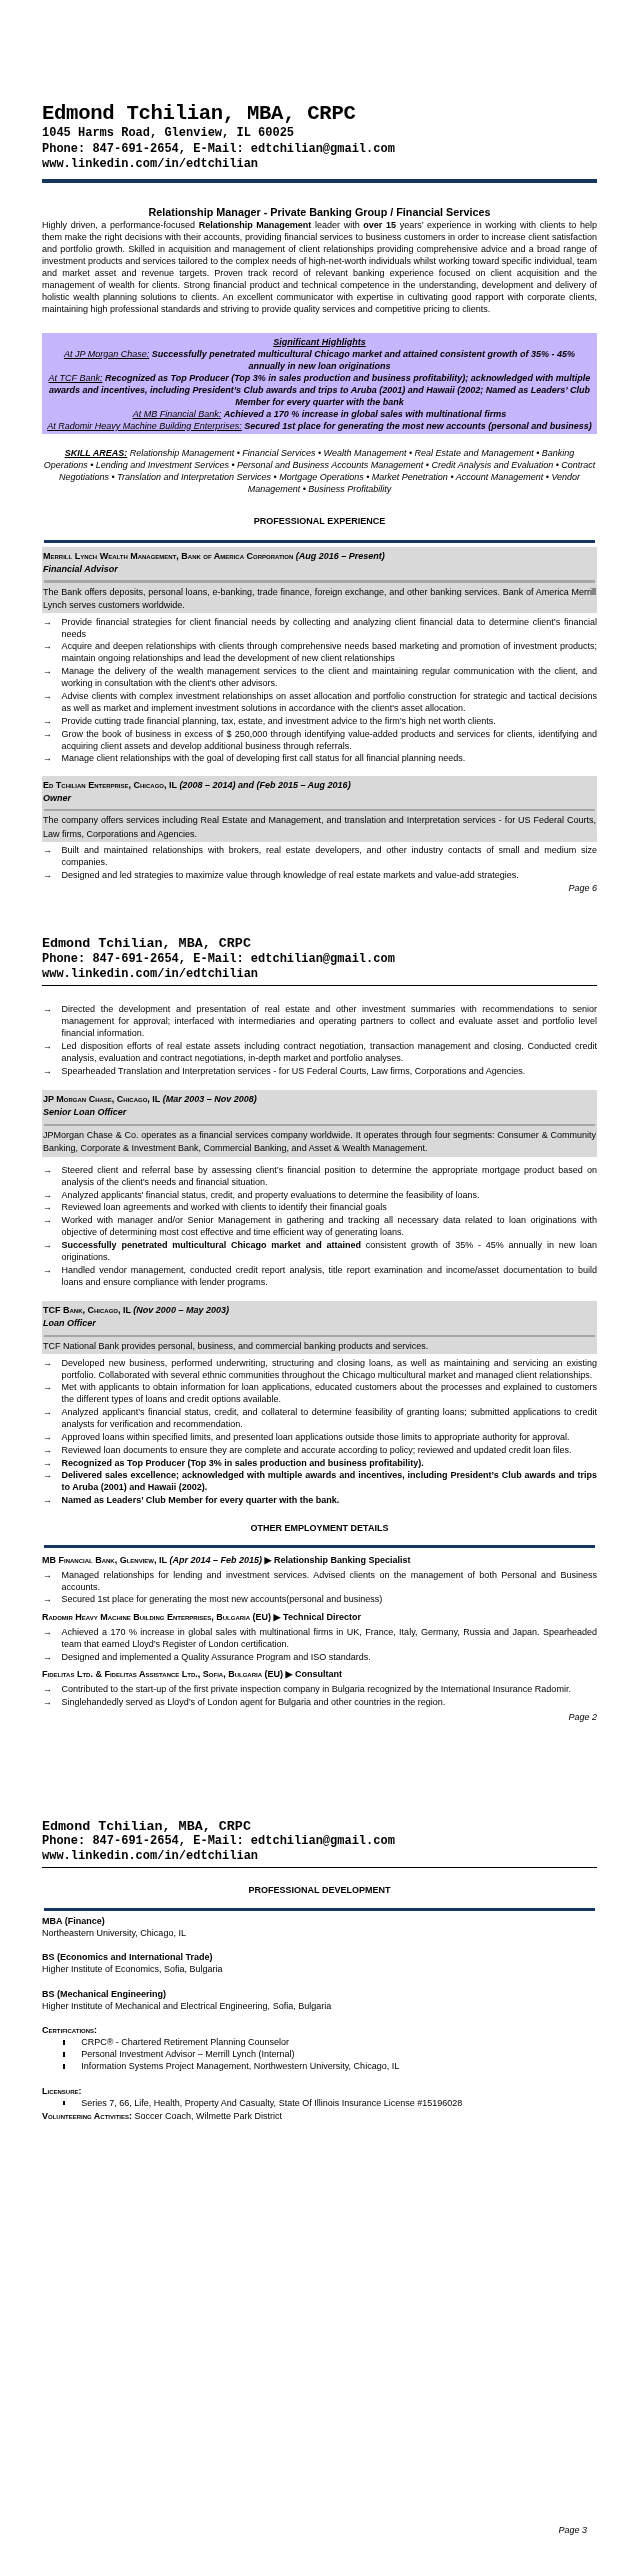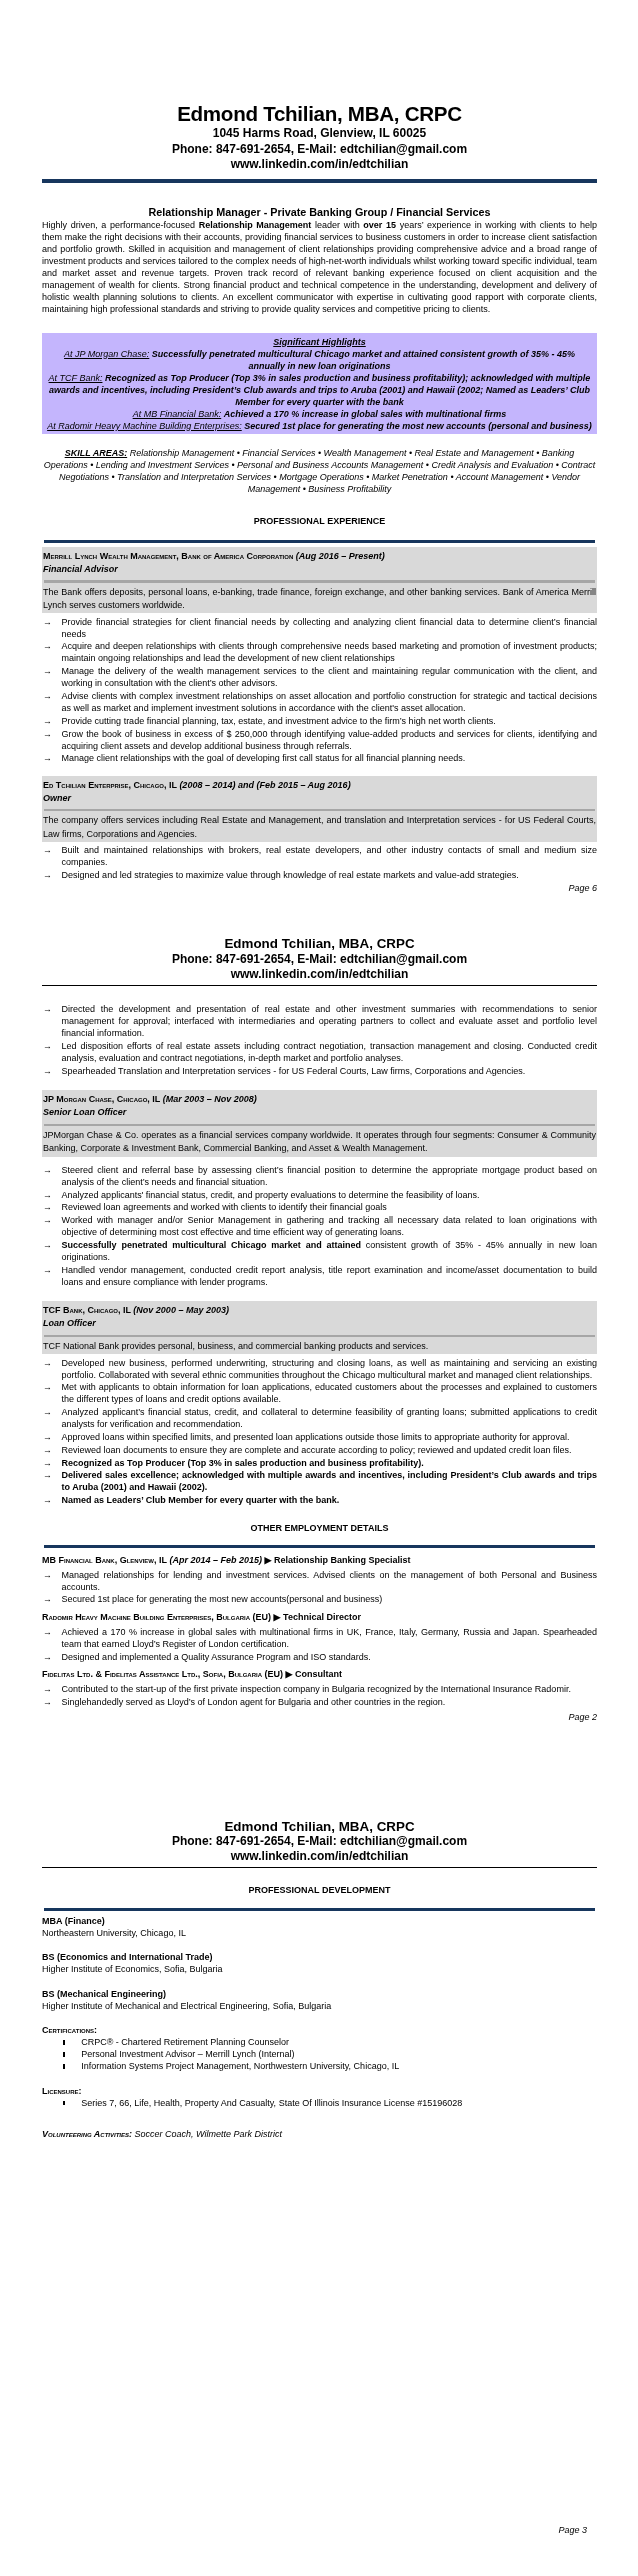--- a/index.html
+++ b/index.html
@@ -2,21 +2,21 @@
 <html style="font-size:8.2px"><head>
 <meta charset="utf-8">
 <style>
   html, body { margin: 0; padding: 0; background: #ffffff; }
   body { width: 639px; font-family: "Liberation Sans", sans-serif; color: #000; }
   .page { position: relative; width: 639px; box-sizing: border-box; padding: 0 42px 0 42px; }
   .p1 { height: 904px; padding-top: 102px; }
   .p2 { height: 904px; padding-top: 32px; }
   .p3 { height: 901px; padding-top: 10.8px; }
 
-  .hdr { text-align: center; font-family: Liberation Sans, sans-serif; font-weight: bold; }
+  .hdr { text-align: left; font-family: Liberation Mono, monospace; font-weight: bold; }
   .hdr .name-big { font-size: 20.6px; line-height: 24px; letter-spacing: -0.3px; }
   .hdr .addr { font-size: 12px; line-height: 15.5px; }
   .hdr .line { font-size: 12px; line-height: 15px; }
   .hdr .name-small { font-size: 13.4px; line-height: 15.5px; }
   .navy-rule { height: 4.1px; background: #17365d; margin: 0 0 0 0; }
   .black-rule { height: 1px; background: #000; }
 
   .headline { text-align: center; font-weight: bold; font-size: 10.8px; line-height: 14.4px; margin: 22px 0 0 0; }
   .summary { font-size: 9px; line-height: 12px; text-align: justify; margin: 0; }
   .summary b { font-weight: bold; }
@@ -213,17 +213,17 @@
     <li><span class="sq"></span><span>CRPC® - Chartered Retirement Planning Counselor</span></li>
     <li><span class="sq"></span><span>Personal Investment Advisor – Merrill Lynch (Internal)</span></li>
     <li><span class="sq"></span><span>Information Systems Project Management, Northwestern University, Chicago, IL</span></li>
   </ul>
 
   <div class="sc-label" style="margin-top:12.4px;">Licensure:</div>
   <ul class="squares">
     <li><span class="sq"></span><span>Series 7, 66, Life, Health, Property And Casualty, State Of Illinois Insurance License #15196028</span></li>
   </ul>
 
-  <div style="margin-top:19px; font-size:9px; line-height:12.4px;font-style:italic;"><span class="sc-label">Volunteering  Activities:</span><span> Soccer Coach, Wilmette Park District</span></div>
+  <div style="margin-top:1px; font-size:9px; line-height:12.4px;"><span class="sc-label">Volunteering  Activities:</span><span> Soccer Coach, Wilmette Park District</span></div>
 
   <div class="page-num" style="position:absolute; right:52px; top:716px;">Page 3</div>
 </div>
 
 
 </body></html>

